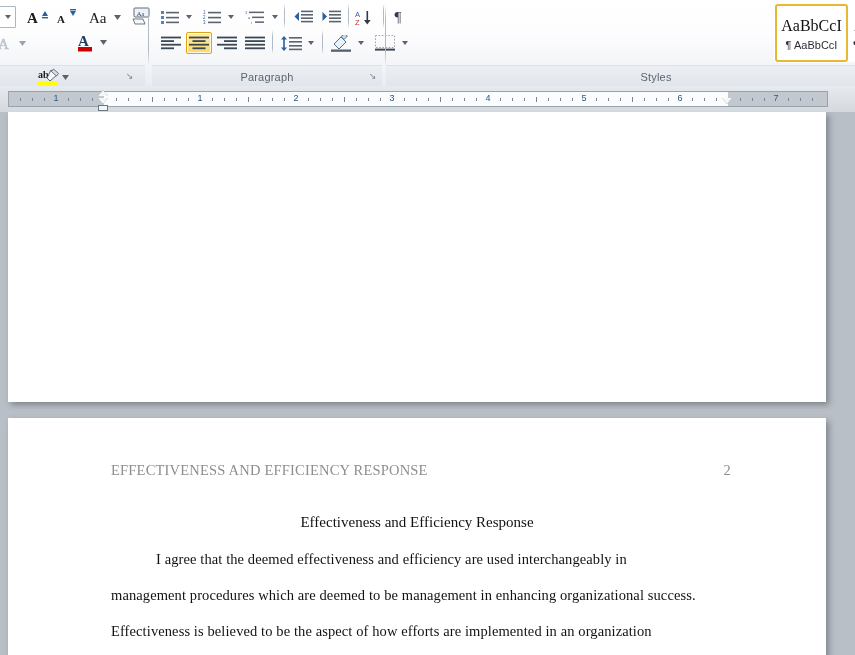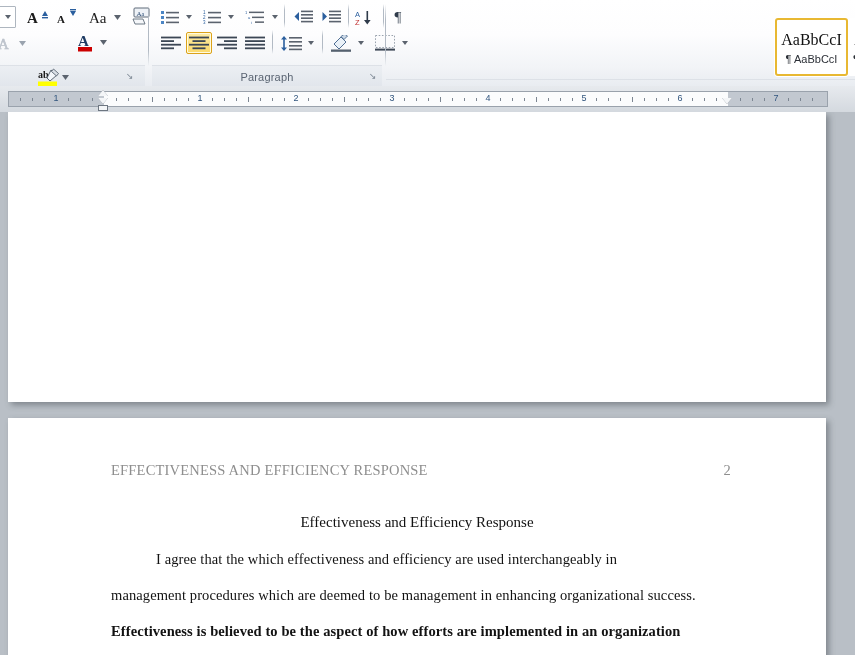--- a/index.html
+++ b/index.html
@@ -382,21 +382,21 @@
     <div class="btn" style="left:246px;top:32px;width:13px;height:22px;">
       <span class="mini-arw"></span>
     </div>
 
     <div class="grp-label">Paragraph</div>
     <div class="dlg">↘</div>
   </div>
 
   <div class="grp-sep" style="left:385px;"></div>
 
-  <div class="grp" style="left:386px;width:469px;margin-top:14px;">
+  <div class="grp" style="left:386px;width:469px;">
     <div class="grp-foot"></div>
 
     <div class="gallery">
       <div class="sty sel s-normal">
         <span class="samp">AaBbCcI</span>
         <span class="nm">¶ AaBbCcI</span>
       </div>
       <div class="sty s-nospace">
         <span class="samp">AaBbCcI</span>
         <span class="nm">¶ No Spaci...</span>
@@ -498,17 +498,17 @@
   <div class="page" id="page1"></div>
 
   <div class="page" id="page2">
     <div class="hdr" style="top:44px;">
       <span class="hdr-txt">EFFECTIVENESS AND EFFICIENCY RESPONSE</span>
       <span class="hdr-pg">2</span>
     </div>
 
     <div class="doc-title" style="top:96px;">Effectiveness and Efficiency Response</div>
 
-    <div class="para ind1" style="top:123px;">I agree that the which effectiveness and efficiency are used interchangeably in</div>
+    <div class="para ind1" style="top:123px;">I agree that the deemed effectiveness and efficiency are used interchangeably in</div>
     <div class="para" style="top:159px;">management procedures which are deemed to be management in enhancing organizational  success.</div>
-    <div class="para" style="top:195px;font-weight:bold;">Effectiveness is believed to be the aspect of how efforts are implemented in an organization</div>
+    <div class="para" style="top:195px;">Effectiveness is believed to be the aspect of how efforts are implemented in an organization</div>
   </div>
 </div>
 
 </body></html>

